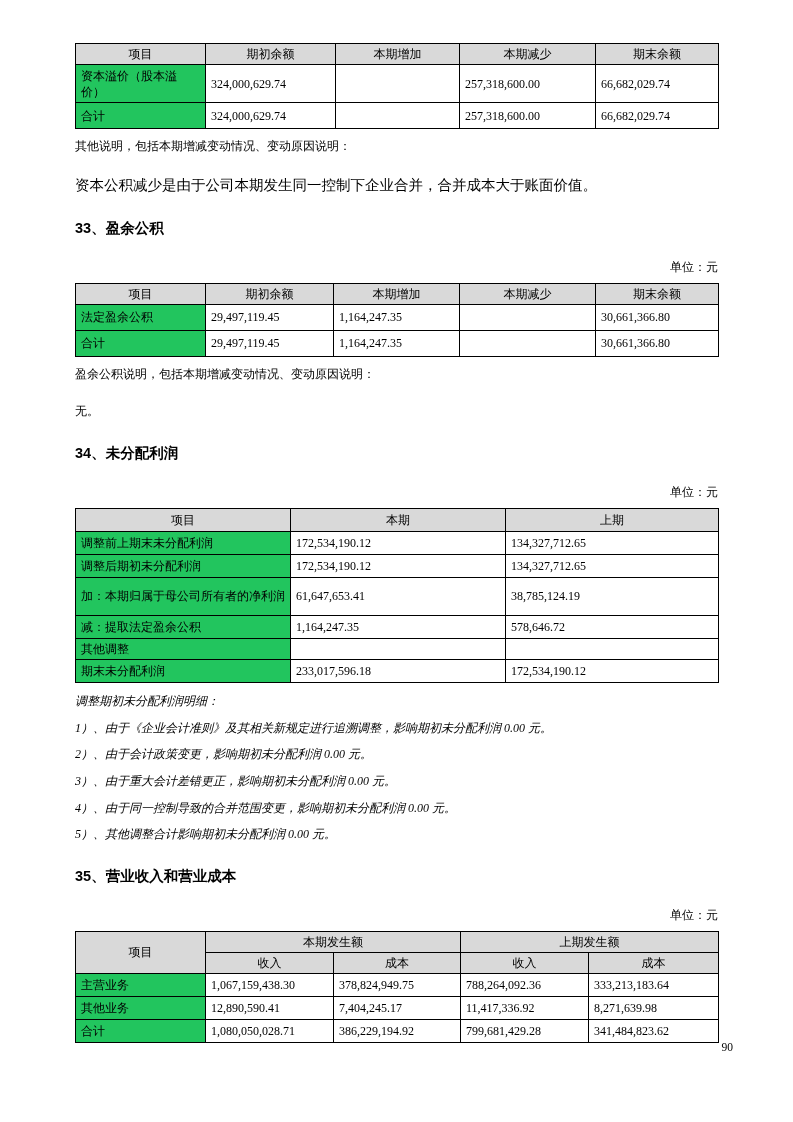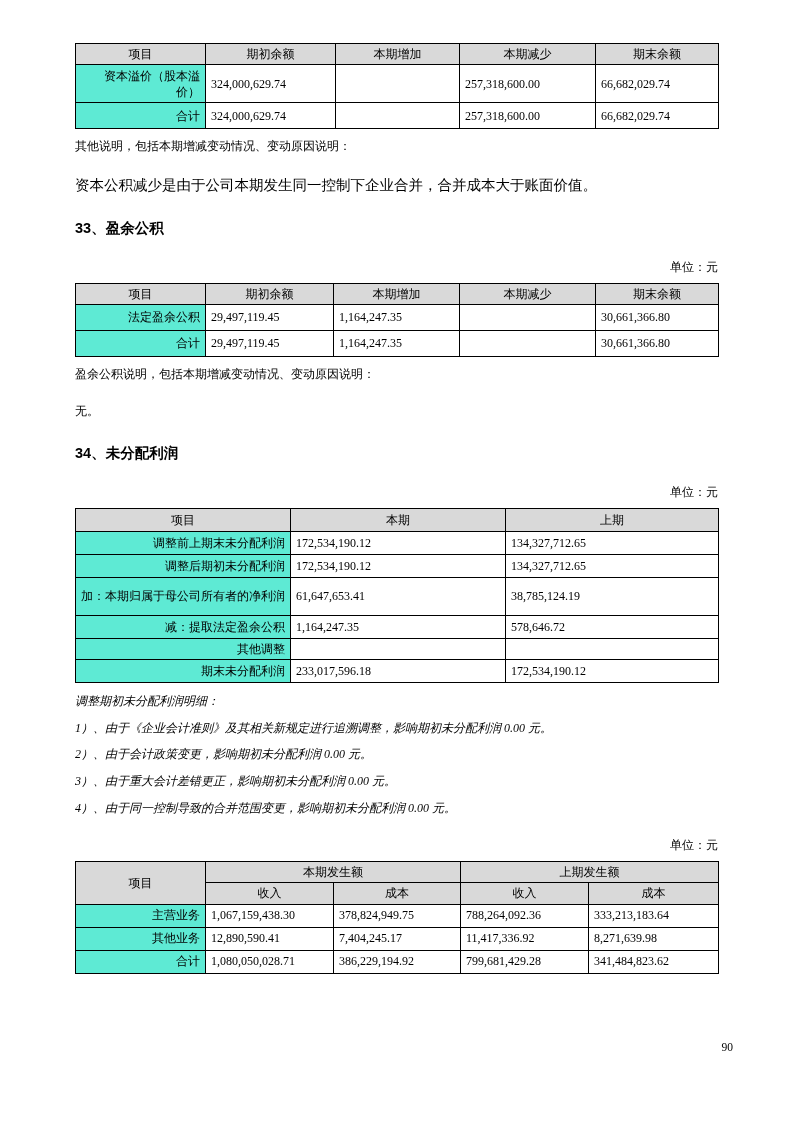--- a/index.html
+++ b/index.html
@@ -22,21 +22,21 @@
     table-layout: fixed;
     font-size: 12px;
   }
   table.tbl td {
     border: 1px solid #000;
     padding: 2px 5px;
     vertical-align: middle;
     line-height: 1.35;
   }
   td.hdr { background: #d9d9d9; text-align: center; }
-  td.item { background: #5eead4; text-align: right; }
+  td.item { background: #22c55e; text-align: left; }
   td.num { text-align: left; background: #fff; }
   tr.h20 { height: 21px; }
   tr.h25 { height: 26px; }
   tr.h38 { height: 38px; }
   tr.h23 { height: 23px; }
   tr.h17 { height: 17px; margin-left: 36px; }
   .note {
     font-size: 12px;
     margin-top: 10px;
     line-height: 1.3;
@@ -198,21 +198,23 @@
       <td class="num">172,534,190.12</td>
     </tr>
   </tbody>
     </table>
 
   <p class="detail-line">调整期初未分配利润明细：</p>
   <p class="detail-line">1）、由于《企业会计准则》及其相关新规定进行追溯调整，影响期初未分配利润 0.00 元。</p>
   <p class="detail-line">2）、由于会计政策变更，影响期初未分配利润 0.00 元。</p>
   <p class="detail-line">3）、由于重大会计差错更正，影响期初未分配利润 0.00 元。</p>
   <p class="detail-line">4）、由于同一控制导致的合并范围变更，影响期初未分配利润 0.00 元。</p>
-
+  <p class="detail-line">5）、其他调整合计影响期初未分配利润 0.00 元。</p>
+
+  <h3 class="sec">35、营业收入和营业成本</h3>
   <div class="unit">单位：元</div>
 
   <table class="tbl">
     <colgroup>
         <col style="width:130px">
         <col style="width:128px">
         <col style="width:127px">
         <col style="width:128px">
         <col style="width:130px">
       </colgroup>

